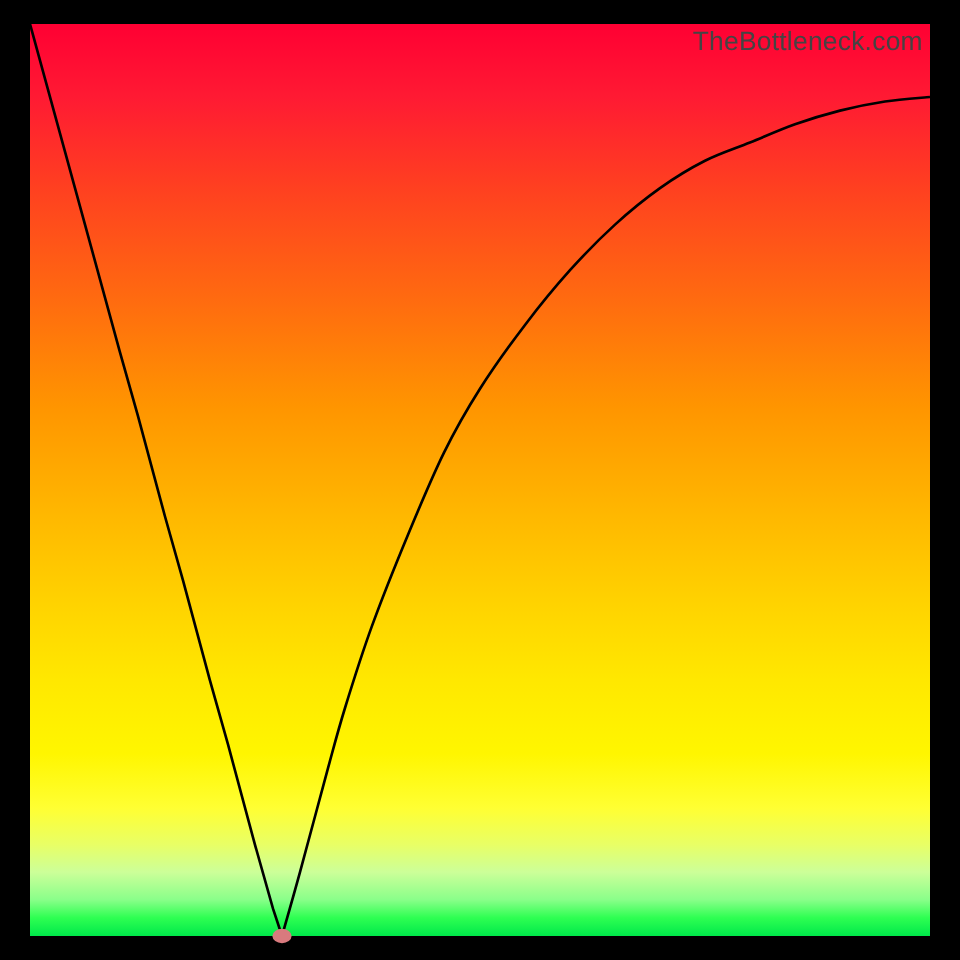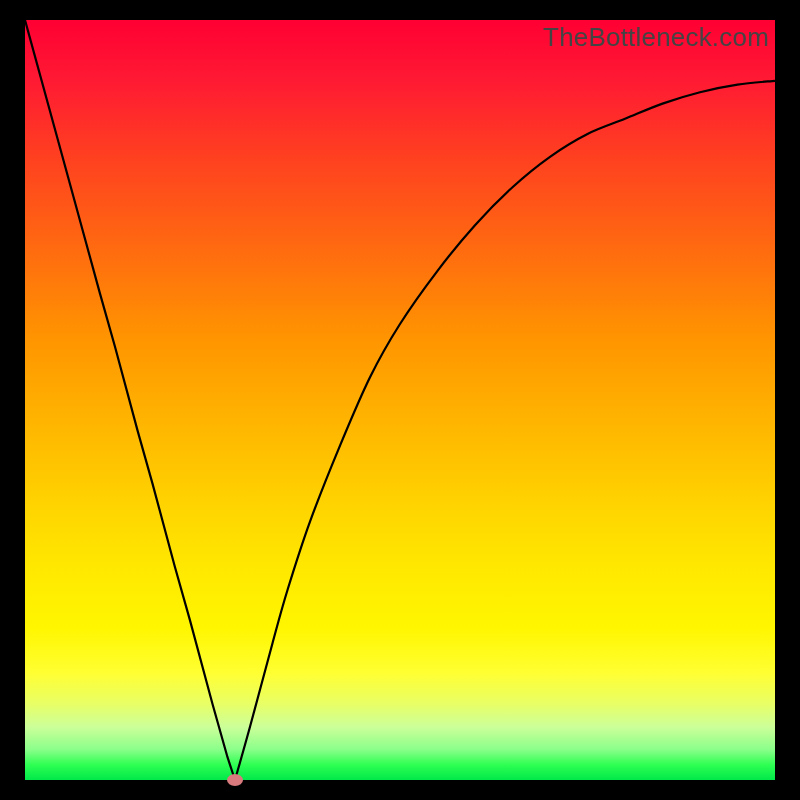--- a/index.html
+++ b/index.html
@@ -37,21 +37,21 @@
       #ccff99 93%,
       #8aff8a 96%,
       #2eff52 98%,
       #00e84a 100%);
   }
   .watermark {
     position: absolute;
     right: 6px;
     top: 2px;
     color: #444;
-    font-size: 26px;
+    font-size: 22px;
     font-weight: 500;
     letter-spacing: 0.2px;
     pointer-events: none;
   }
   svg.curve {
     position: absolute;
     inset: 0;
     width: 100%;
     height: 100%;
     pointer-events: none;

